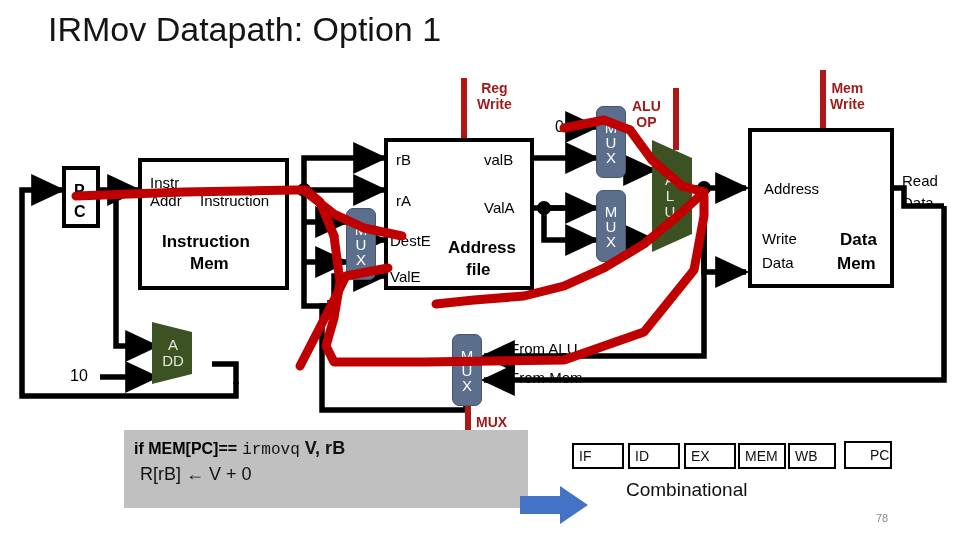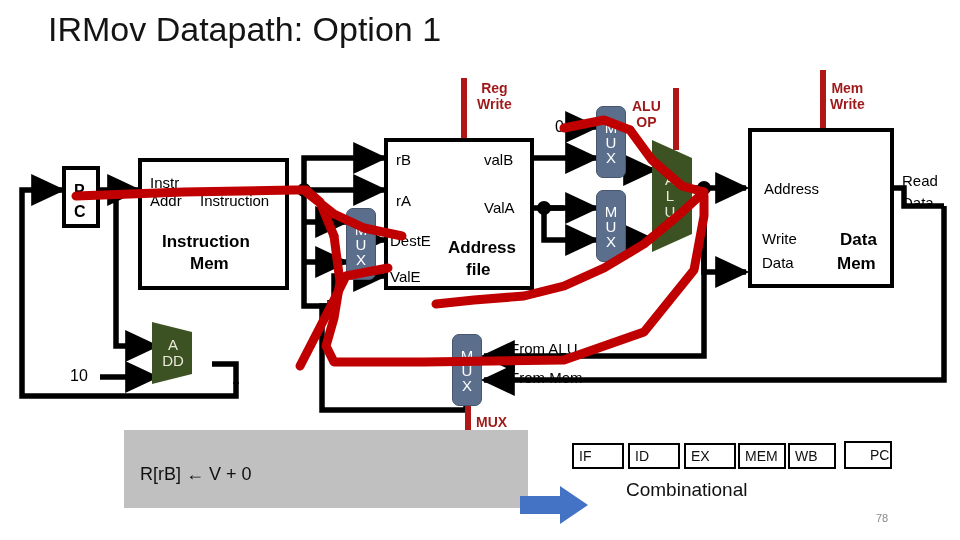--- a/index.html
+++ b/index.html
@@ -254,20 +254,25 @@
 
       <path d="M560,128 L600,120 L626,130"></path>
 
       <path d="M626,130 L648,160 L678,186 L700,192"></path>
 
       <path d="M700,192 L676,214 L640,244 L600,268 L560,286 L520,296 L470,300 L432,304"></path>
     </g>
   </svg>
 
   <div class="graybox" style="left:120px;top:430px;width:404px;height:78px;"></div>
+  <div class="codeline" style="left:130px;top:438px;font-size:18px;">
+    <span class="klb">if MEM[PC]==</span>
+    <span class="mono" style="font-size:16px;">irmovq</span>
+    <span style="font-weight:bold;">V, rB</span>
+  </div>
   <div class="codeline" style="left:136px;top:464px;font-size:18px;">R[rB] ← V + 0</div>
 
   <svg width="70" height="42" viewBox="0 0 70 42" style="position:absolute;left:516px;top:484px;">
     <polygon points="0,12 40,12 40,2 68,21 40,40 40,30 0,30" fill="#4472c4"></polygon>
   </svg>
 
   <div class="stagebox" style="left:568px;top:443px;width:52px;height:26px;">
     <span>IF</span>
   </div>
   <div class="stagebox" style="left:624px;top:443px;width:52px;height:26px;">

